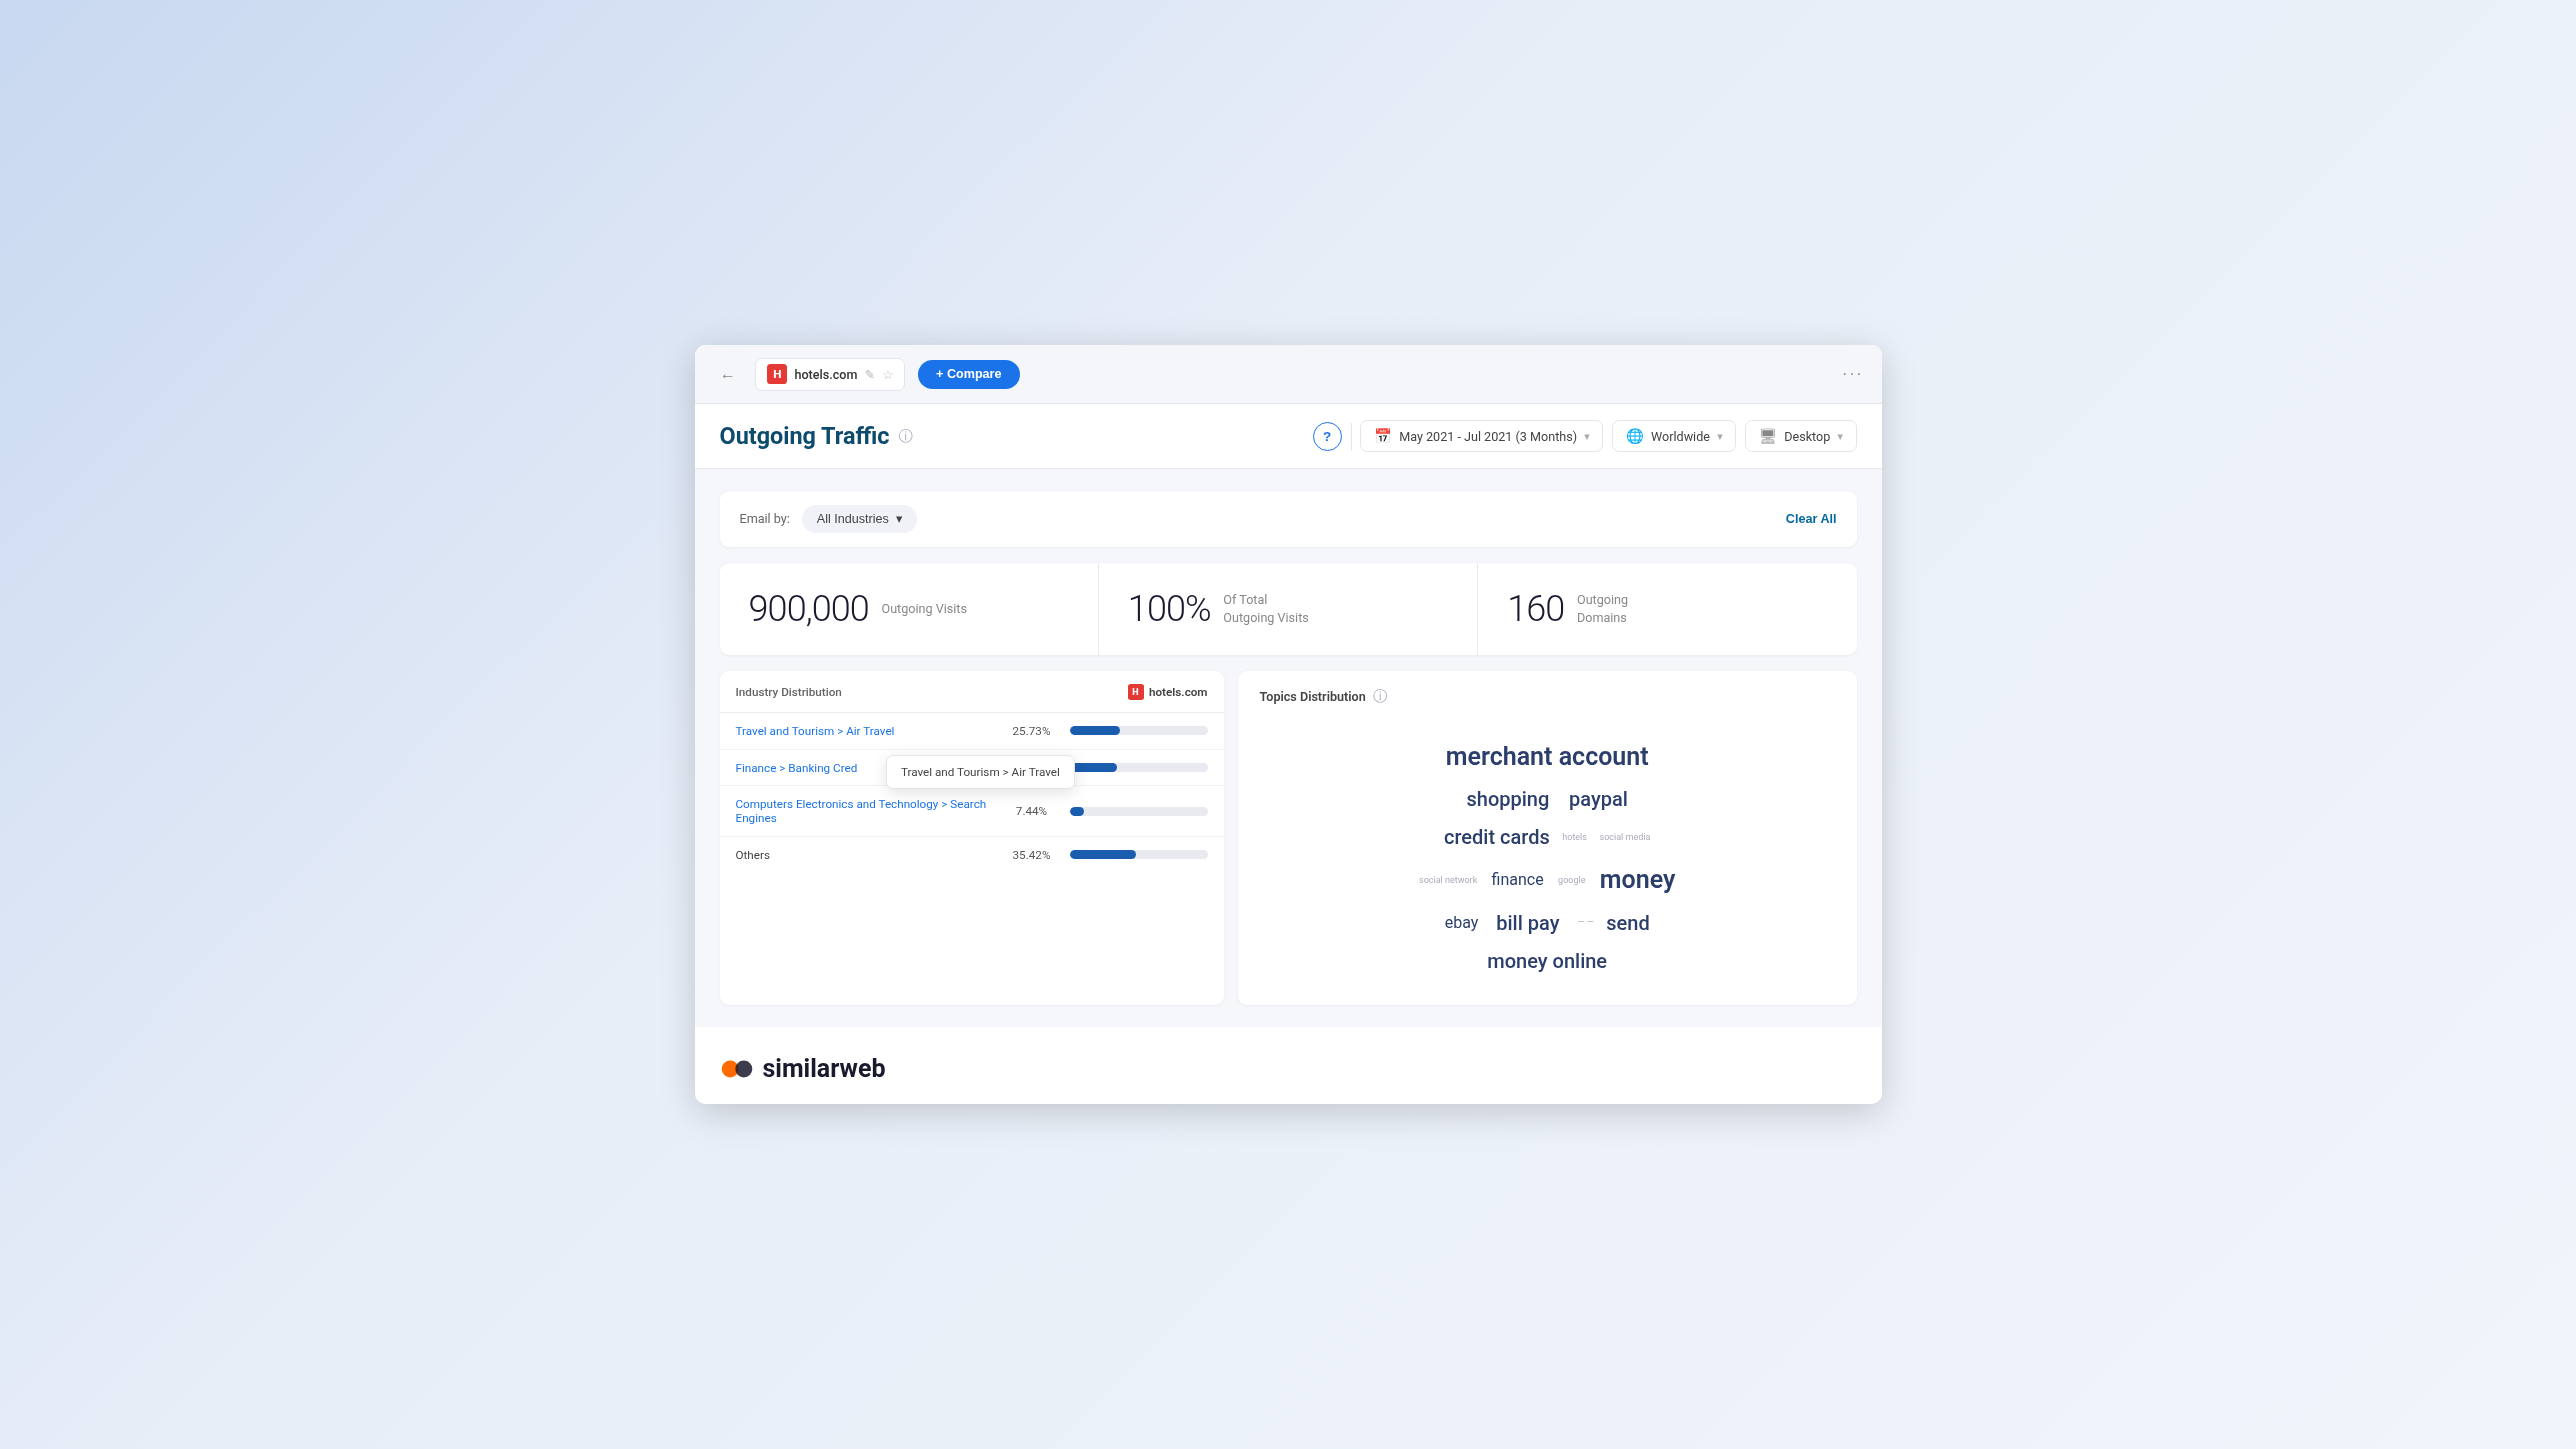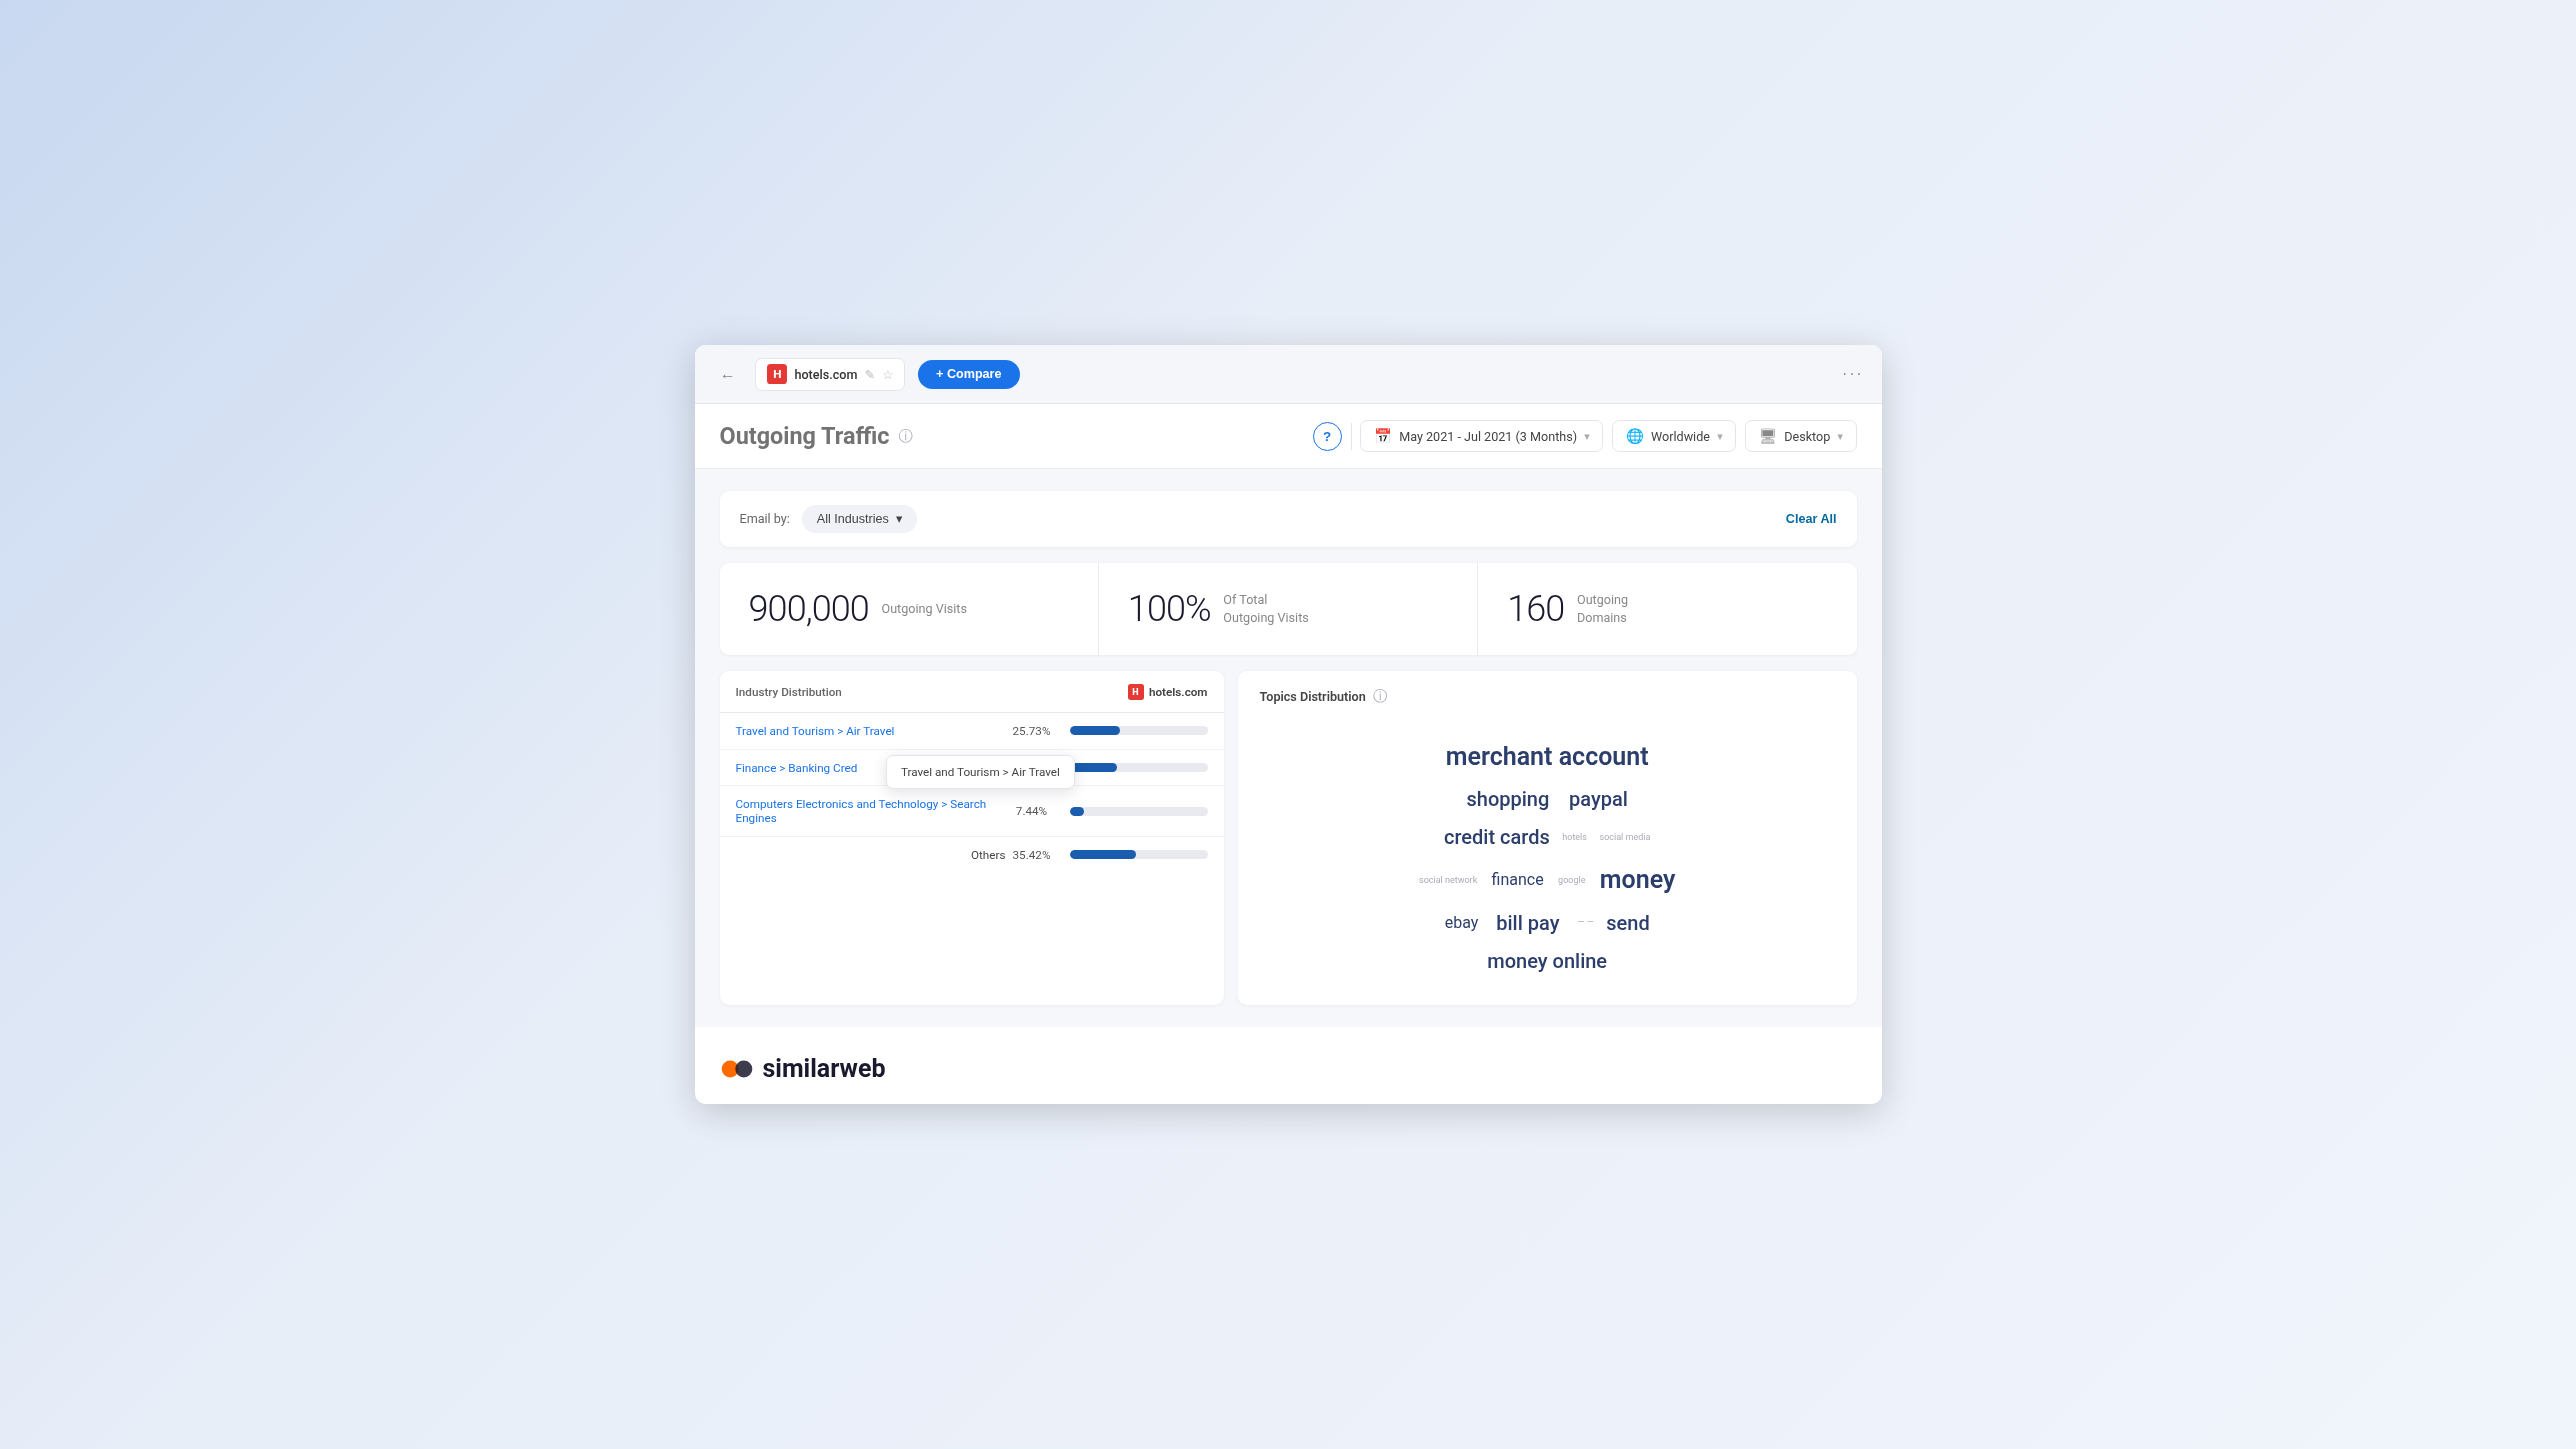--- a/index.html
+++ b/index.html
@@ -99,21 +99,21 @@
       border-bottom: 0.9px solid #e8eaf0;
     }
     .page-title-area {
       display: flex;
       align-items: center;
       gap: 9px;
     }
     .page-title {
       font-size: 23.4px;
       font-weight: 700;
-      color: #737373;
+      color: #0c4a6e;
     }
     .info-icon {
       color: #aab;
       font-size: 14.4px;
       cursor: pointer;
     }
     .header-controls {
       display: flex;
       align-items: center;
       gap: 9px;
@@ -284,21 +284,20 @@
     }
     .industry-row:last-child { border-bottom: none; }
     .industry-name {
       font-size: 11.7px;
       color: #1a73e8;
       width: 270px;
       cursor: pointer;
     }
     .industry-name.plain {
       color: #444;
-      text-align: right;
     }
     .industry-pct {
       font-size: 11.7px;
       color: #555;
       width: 52px;
       text-align: center;
       margin-right: 12.6px;
     }
     .bar-container {
       flex: 1;

